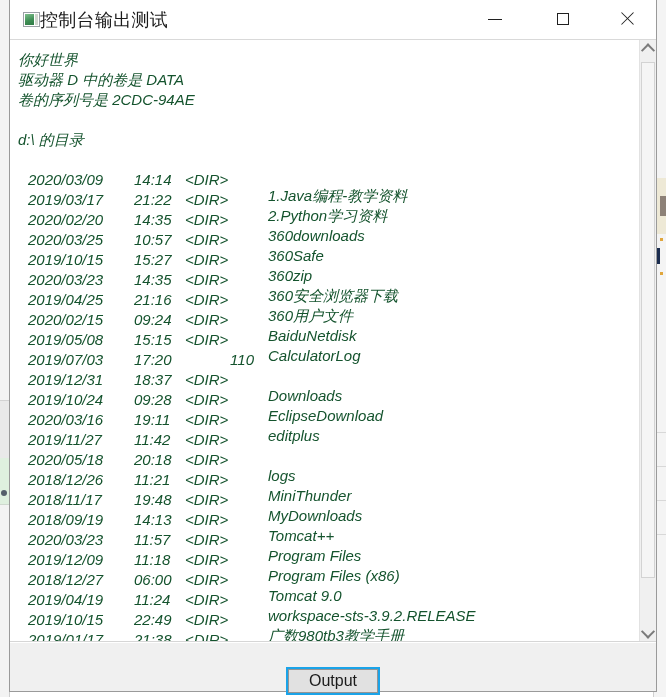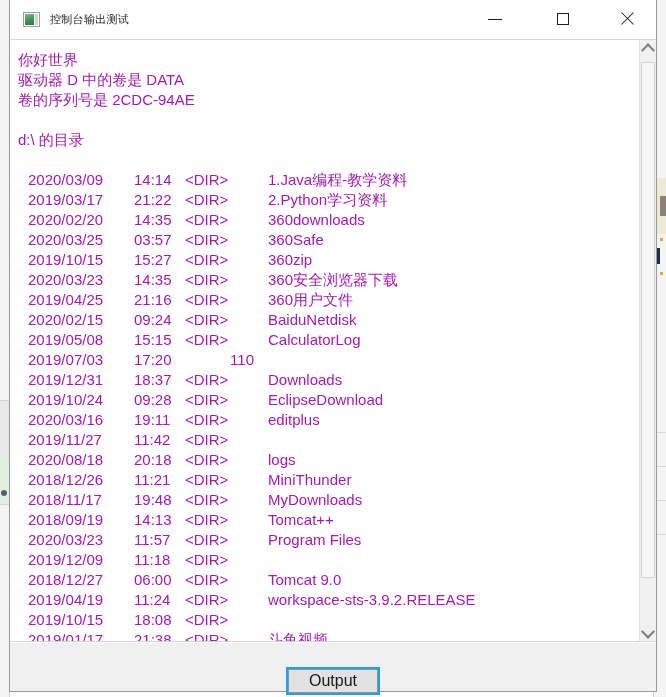--- a/index.html
+++ b/index.html
@@ -106,22 +106,21 @@
     width: 9px; height: 11px;
     background: linear-gradient(160deg, #7fbf8d 0%, #3f8f55 55%, #2f7a45 100%);
   }
   #app-icon .ic-bar {
     position: absolute;
     right: 1px; top: 1px;
     width: 3px; height: 11px;
     background: #cfd6cd;
   }
   #title-text {
-    margin-left: 10px;
-    font-size: 11px;
+    font-size: 18px;
     color: #1a1a1a;
     letter-spacing: 0.3px;
     white-space: nowrap;
   }
   .win-btn {
     position: absolute;
     top: 0;
     width: 46px;
     height: 38px;
     display: flex;
@@ -154,34 +153,35 @@
     overflow: hidden;
     background: #ffffff;
     border-bottom: 1px solid #d6d6d6;
   }
   #console-text {
     flex: 1 1 auto;
     overflow: hidden;
     padding: 10px 0 0 8px;
     box-sizing: border-box;
     background: #ffffff;
-    color: #a21caf;
+    color: #14532d;
     font-size: 15px;
     line-height: 20px;
+    font-style: italic;
   }
   .cline { white-space: pre; height: 20px; }
   .cline.blank { height: 20px; }
 
   
   .drow { position: relative; height: 20px; }
   .drow .c-date { position: absolute; left: 10px;  top: 0; }
   .drow .c-time { position: absolute; left: 116px; top: 0; }
   .drow .c-kind { position: absolute; left: 167px; top: 0; }
   .drow .c-size { position: absolute; left: 112px; top: 0; width: 124px; text-align: right; }
-  .drow .c-name { position: absolute; left: 250px; top: 0; white-space: pre; }
+  .drow .c-name { position: absolute; left: 250px; top: 16px; white-space: pre; }
 
   
   #scrollbar {
     position: relative;
     width: 17px;
     min-width: 17px;
     background: #f0f0f0;
     border-left: 1px solid #e2e2e2;
     box-sizing: border-box;
   }
@@ -301,21 +301,21 @@
             <span class="c-name">2.Python学习资料</span>
           </div>
           <div class="drow">
             <span class="c-date">2020/02/20</span>
             <span class="c-time">14:35</span>
             <span class="c-kind">&lt;DIR&gt;</span>
             <span class="c-name">360downloads</span>
           </div>
           <div class="drow">
             <span class="c-date">2020/03/25</span>
-            <span class="c-time">03:57</span>
+            <span class="c-time">10:57</span>
             <span class="c-kind">&lt;DIR&gt;</span>
             <span class="c-name">360Safe</span>
           </div>
           <div class="drow">
             <span class="c-date">2019/10/15</span>
             <span class="c-time">15:27</span>
             <span class="c-kind">&lt;DIR&gt;</span>
             <span class="c-name">360zip</span>
           </div>
           <div class="drow">
@@ -364,21 +364,21 @@
             <span class="c-time">19:11</span>
             <span class="c-kind">&lt;DIR&gt;</span>
             <span class="c-name">editplus</span>
           </div>
           <div class="drow">
             <span class="c-date">2019/11/27</span>
             <span class="c-time">11:42</span>
             <span class="c-kind">&lt;DIR&gt;</span>
           </div>
           <div class="drow">
-            <span class="c-date">2020/08/18</span>
+            <span class="c-date">2020/05/18</span>
             <span class="c-time">20:18</span>
             <span class="c-kind">&lt;DIR&gt;</span>
             <span class="c-name">logs</span>
           </div>
           <div class="drow">
             <span class="c-date">2018/12/26</span>
             <span class="c-time">11:21</span>
             <span class="c-kind">&lt;DIR&gt;</span>
             <span class="c-name">MiniThunder</span>
           </div>
@@ -397,37 +397,39 @@
           <div class="drow">
             <span class="c-date">2020/03/23</span>
             <span class="c-time">11:57</span>
             <span class="c-kind">&lt;DIR&gt;</span>
             <span class="c-name">Program Files</span>
           </div>
           <div class="drow">
             <span class="c-date">2019/12/09</span>
             <span class="c-time">11:18</span>
             <span class="c-kind">&lt;DIR&gt;</span>
+            <span class="c-name">Program Files (x86)</span>
           </div>
           <div class="drow">
             <span class="c-date">2018/12/27</span>
             <span class="c-time">06:00</span>
             <span class="c-kind">&lt;DIR&gt;</span>
             <span class="c-name">Tomcat 9.0</span>
           </div>
           <div class="drow">
             <span class="c-date">2019/04/19</span>
             <span class="c-time">11:24</span>
             <span class="c-kind">&lt;DIR&gt;</span>
             <span class="c-name">workspace-sts-3.9.2.RELEASE</span>
           </div>
           <div class="drow">
             <span class="c-date">2019/10/15</span>
-            <span class="c-time">18:08</span>
-            <span class="c-kind">&lt;DIR&gt;</span>
+            <span class="c-time">22:49</span>
+            <span class="c-kind">&lt;DIR&gt;</span>
+            <span class="c-name">广数980tb3教学手册</span>
           </div>
           <div class="drow">
             <span class="c-date">2019/01/17</span>
             <span class="c-time">21:38</span>
             <span class="c-kind">&lt;DIR&gt;</span>
             <span class="c-name">斗鱼视频</span>
           </div>
         </div>
     </div>
 

